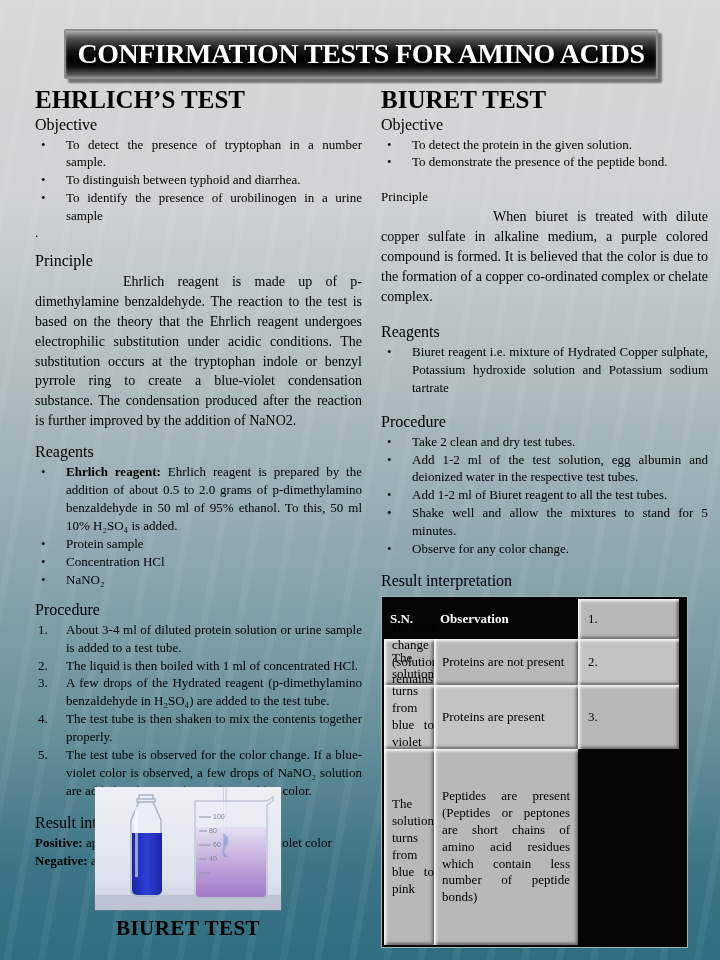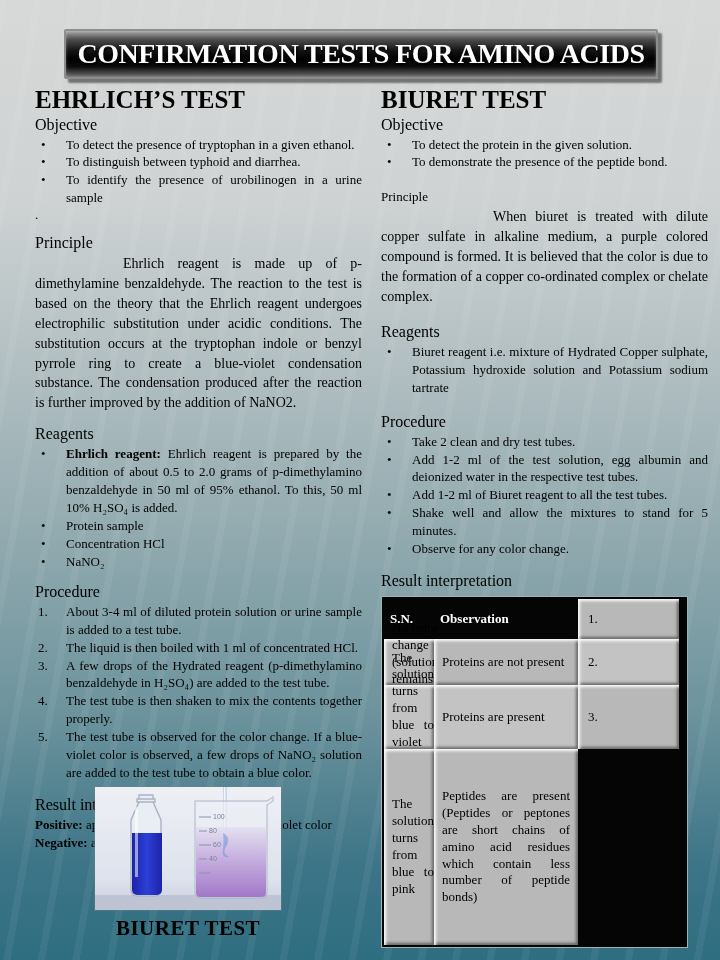--- a/index.html
+++ b/index.html
@@ -70,21 +70,21 @@
 
 <div class="banner">
   <div class="banner-title">CONFIRMATION TESTS FOR AMINO ACIDS</div>
 </div>
 
 <div class="col col-left">
   <div class="col-heading">EHRLICH’S TEST</div>
 
   <div class="sec-heading first">Objective</div>
   <ul class="bullets">
-    <li>To detect the presence of tryptophan in a given ethanol.</li>
+    <li>To detect the presence of tryptophan in a number sample.</li>
     <li>To distinguish between typhoid and diarrhea.</li>
     <li>To identify the presence of urobilinogen in a urine sample</li>
   </ul>
   <div class="stray-dot">.</div>
 
   <div class="sec-heading">Principle</div>
   <div class="para indent-l">Ehrlich reagent is made up of p-dimethylamine benzaldehyde. The reaction to the test is based on the theory that the Ehrlich reagent undergoes electrophilic substitution under acidic conditions. The substitution occurs at the tryptophan indole or benzyl pyrrole ring to create a blue-violet condensation substance. The condensation produced after the reaction is further improved by the addition of NaNO2.</div>
 
   <div class="sec-heading" style="margin-top:12px;">Reagents</div>
   <ul class="bullets">

